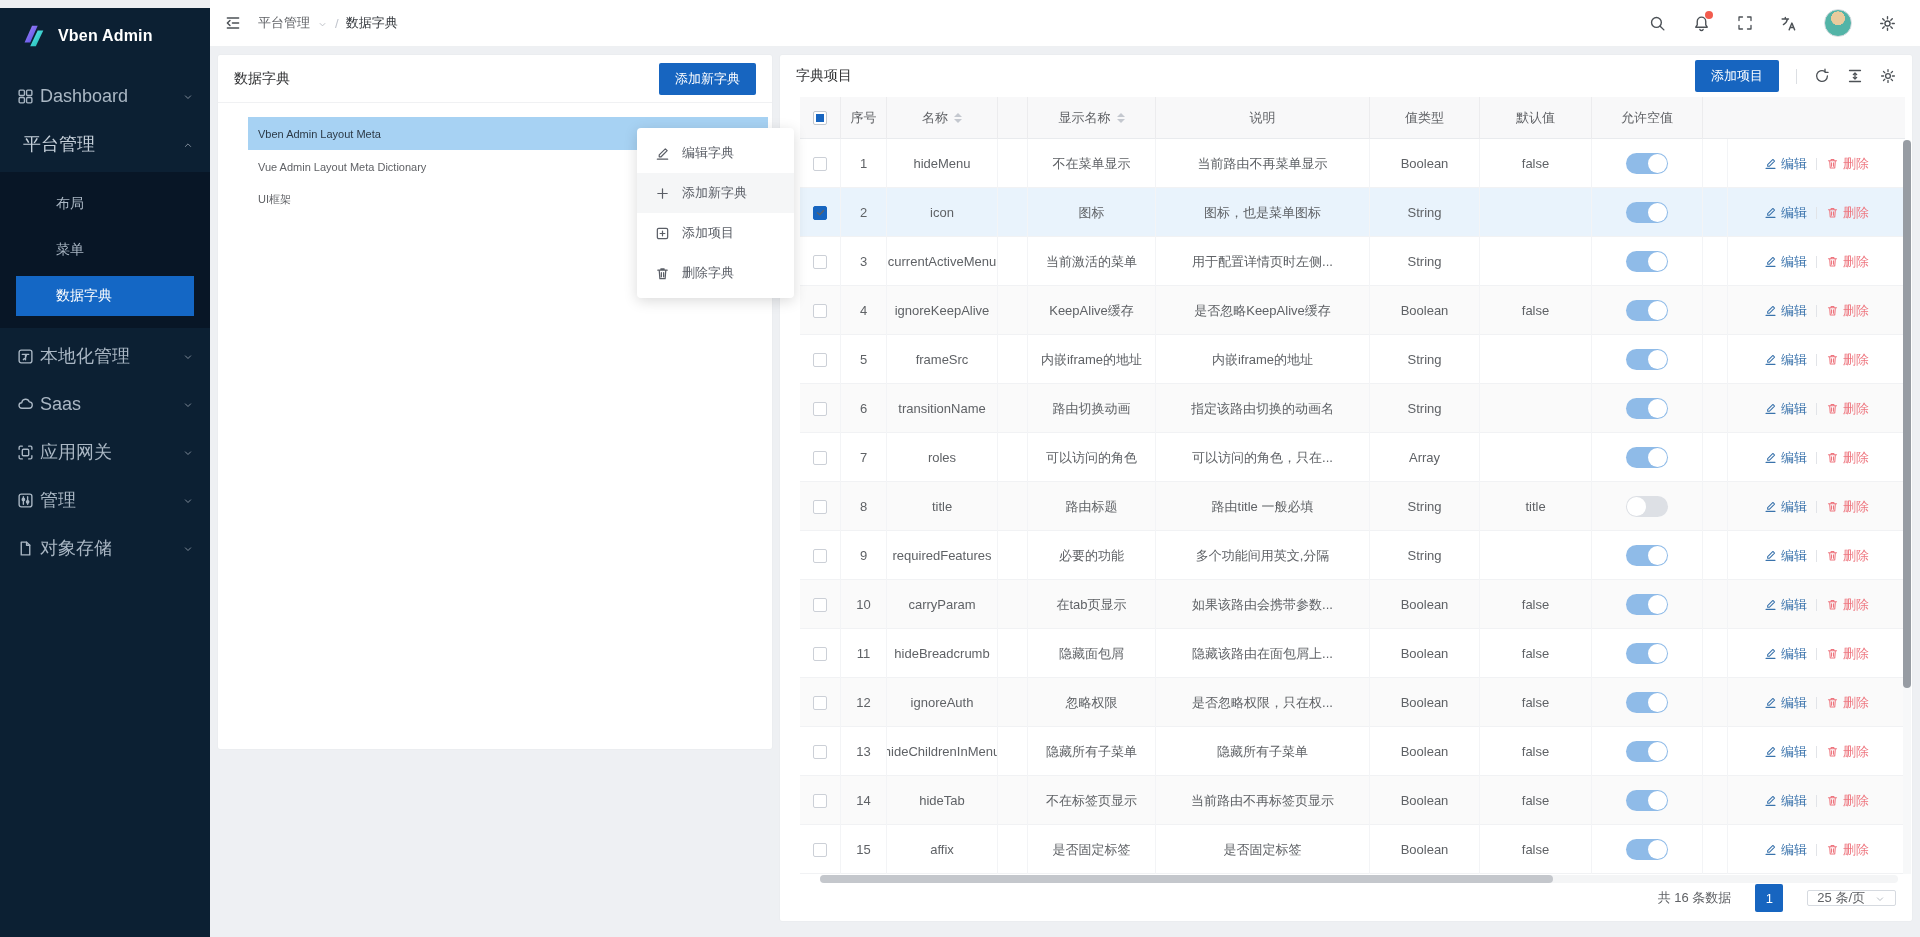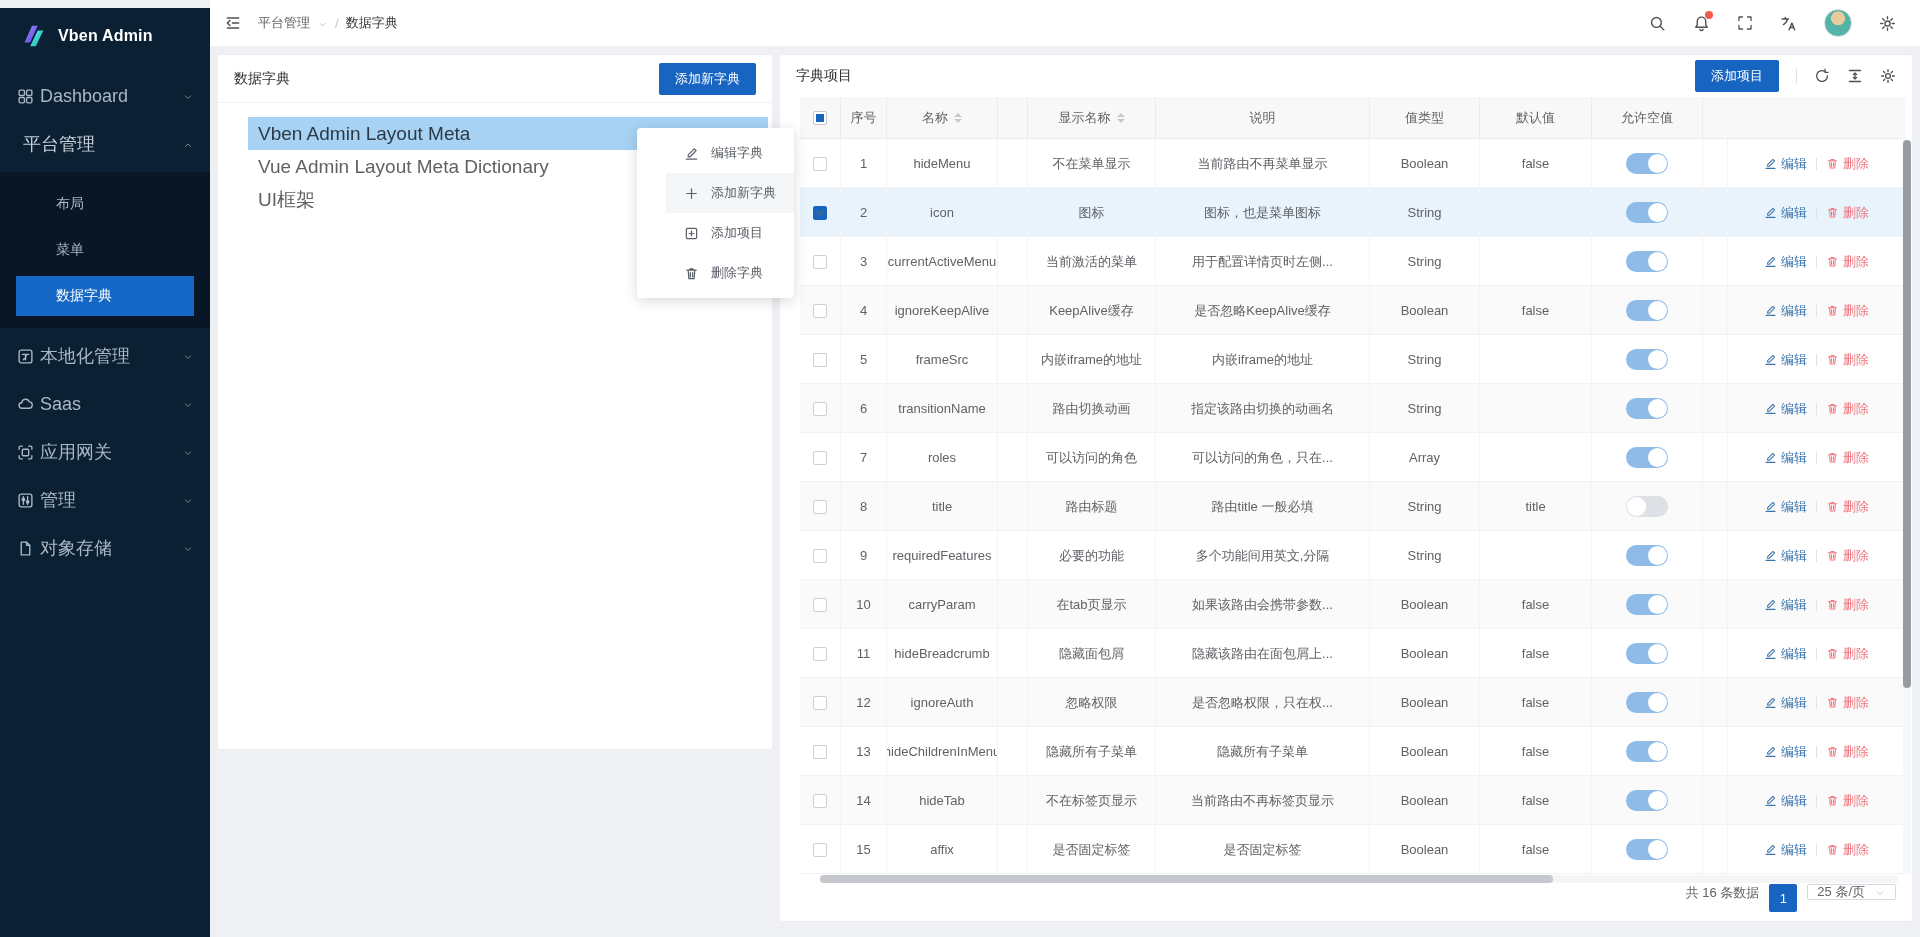--- a/index.html
+++ b/index.html
@@ -38,21 +38,21 @@
   .left-card { left:218px; top:55px; width:554px; height:694px; }
   .right-card { left:780px; top:55px; width:1132px; height:866px; }
   .card-head { display:flex; align-items:center; justify-content:space-between; padding:0 16px; }
   .left-card .card-head { height:48px; border-bottom:1px solid #f0f1f3; }
   .right-card .card-head { height:42px; }
   .card-title { font-size:14px; color:#303133; }
   .btn-primary { background:#1765c0; color:#fff; border:none; border-radius:2px; font-size:13px; padding:7px 16px; cursor:pointer; font-family:inherit; }
 
   
   .dict-list { list-style:none; padding-top:14px; }
-  .dict-item { height:33px; display:flex; align-items:center; margin:0 4px 0 30px; padding-left:10px; font-size:19px; color:#606266; cursor:pointer; }
+  .dict-item { height:33px; display:flex; align-items:center; margin:0 4px 0 30px; padding-left:10px; font-size:11px; color:#606266; cursor:pointer; }
   .dict-item.selected { background:#a7d2f3; color:#2c3a47; }
 
   
   .tools { display:flex; align-items:center; gap:17px; color:#54585d; }
   .vsep { width:1px; height:15px; background:#dcdfe3; }
 
   
   .tbl { --cols:41px 46px 111px 30px 128px 214px 110px 112px 111px 25px 177px; margin:0 7px 0 20px; position:relative; }
   .t-head { display:grid; grid-template-columns:var(--cols); height:42px; align-items:center; background:#f8f8f9; border-bottom:1px solid #e9ebee; font-size:13px; color:#606266; }
   .t-head .c { height:42px; display:flex; align-items:center; justify-content:center; border-right:1px solid #ececee; }
@@ -84,28 +84,28 @@
   .link { display:inline-flex; align-items:center; gap:4px; cursor:pointer; font-size:13px; }
   .link.edit { color:#3a73ac; }
   .link.del { color:#ee767f; }
   .vdiv { width:1px; height:12px; background:#e2e4e8; }
 
   .h-track { height:8px; margin:1px 7px 0 20px; border-radius:4px; background:#f4f5f6; position:relative; }
   .h-thumb { position:absolute; left:0; top:0; height:8px; width:68%; border-radius:4px; background:#c4c7cc; }
   .v-track { position:absolute; right:1px; top:85px; width:8px; height:734px; background:#f7f8f9; }
   .v-thumb { width:8px; height:548px; border-radius:4px; background:#979ca3; }
 
-  .pagination { position:absolute; right:16px; bottom:9px; display:flex; gap:10px; font-size:13px; color:#606266; }
+  .pagination { position:absolute; right:16px; bottom:9px; display:flex; align-items:center; gap:24px; font-size:13px; color:#606266; }
   .page-num { width:28px; height:28px; background:#1765c0; color:#fff; border-radius:2px; display:flex; align-items:center; justify-content:center; cursor:pointer; }
   .size-select { height:16px; border:1px solid #d6dae0; border-radius:2px; display:flex; align-items:center; gap:9px; padding:0 9px; cursor:pointer; color:#606266; }
   .size-select .ic { color:#b6bbc2; }
 
   
   .context-menu { position:absolute; left:637px; top:128px; width:157px; background:#fff; border-radius:4px; box-shadow:0 3px 14px rgba(0,0,0,.15); padding:5px 0; z-index:20; }
-  .menu-item { height:40px; display:flex; align-items:center; gap:12px; padding:0 18px; font-size:13px; color:#5a5e66; cursor:pointer;margin-left:29px; }
+  .menu-item { height:40px; display:flex; align-items:center; gap:12px; padding:0 18px; font-size:13px; color:#5a5e66; cursor:pointer; }
   .menu-item.hover { background:#f5f6f7; }
 </style>
 </head>
 <body>
 
 <aside class="sidebar">
   <div class="logo">
     <svg class="ic" width="30" height="30" viewBox="0 0 32 32">
       <defs>
         <linearGradient id="lg1" x1="0" y1="0" x2="1" y2="1">

